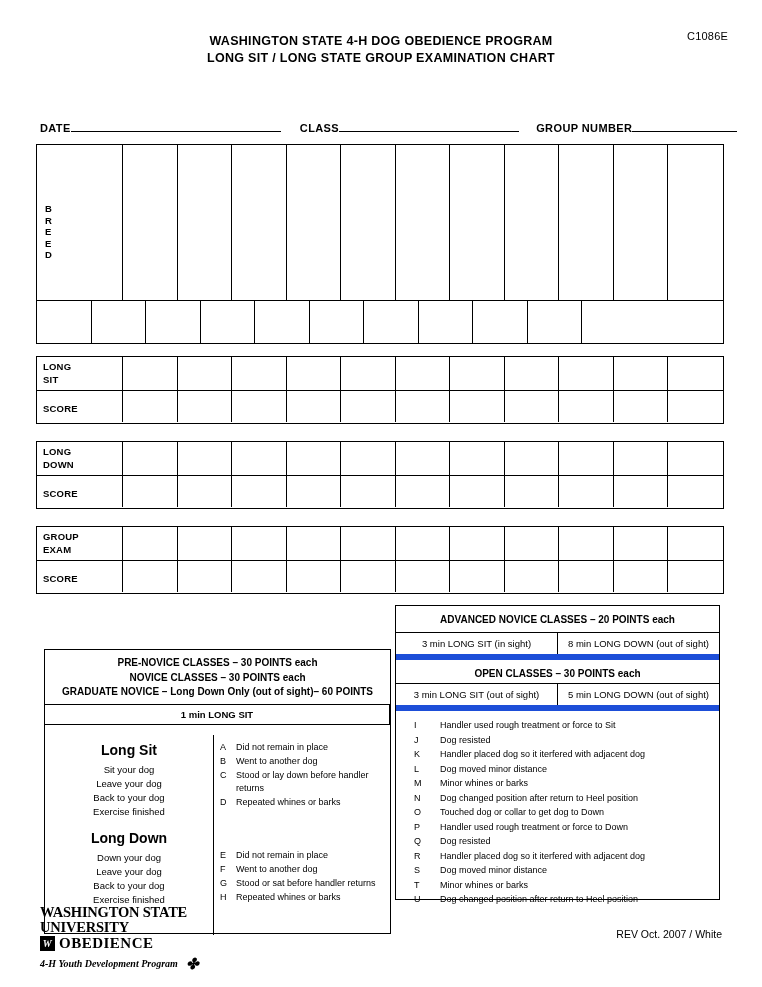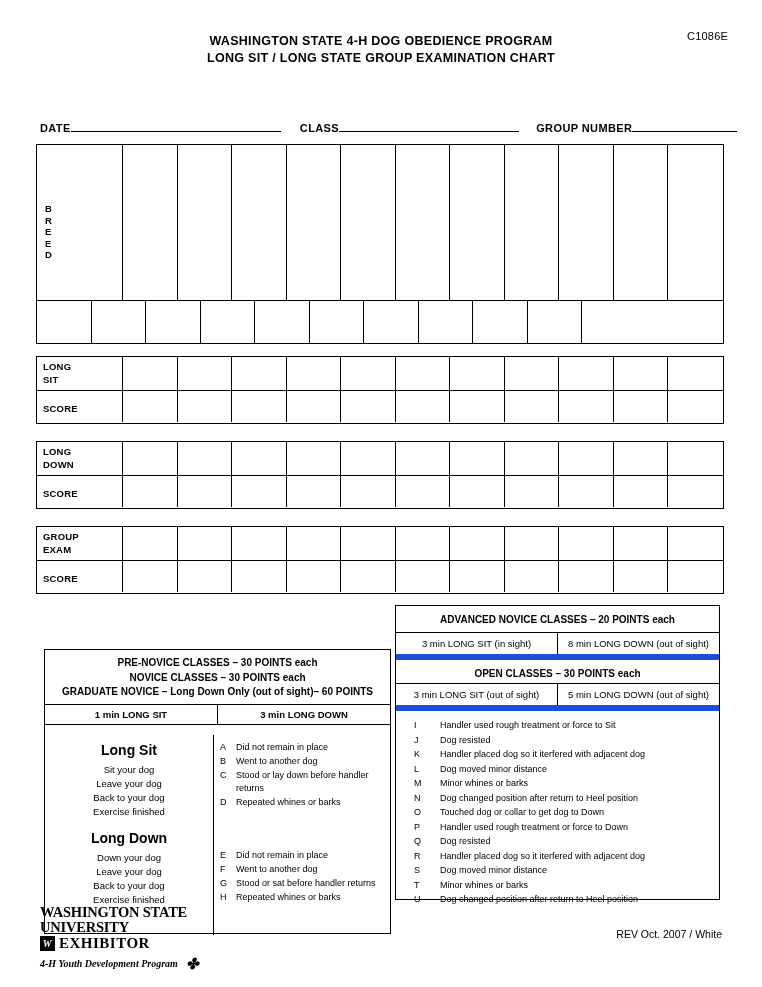--- a/index.html
+++ b/index.html
@@ -425,21 +425,20 @@
     </div>
 
   <div class="infobox box-left">
     <div class="bl-head">
       <div>PRE-NOVICE CLASSES – 30 POINTS each</div>
       <div>NOVICE CLASSES – 30 POINTS each</div>
       <div>GRADUATE NOVICE – Long Down Only (out of sight)– 60 POINTS</div>
     </div>
     <div class="bl-split">
       <div>1 min LONG SIT</div>
-      <div>3 min LONG DOWN</div>
     </div>
     <div class="bl-body">
       <div class="bl-col-left">
         <div class="sub-title">Long Sit</div>
         <div>Sit your dog</div>
         <div>Leave your dog</div>
         <div>Back to your dog</div>
         <div>Exercise finished</div>
         <div class="sub-title" style="padding-top:12px;">Long Down</div>
         <div>Down your dog</div>
@@ -551,21 +550,21 @@
           <span class="code-letter">U</span>
           <span class="code-text">Dog changed position after return to Heel position</span>
         </div>
     </div>
   </div>
 
   <div class="footer-logo">
     <div class="wsu-name">WASHINGTON STATE UNIVERSITY</div>
     <div class="wsu-ext">
       <span class="wsu-mark">W</span>
-      <span>EXHIBITOR</span>
+      <span>OBEDIENCE</span>
     </div>
     <div class="wsu-sub">
       <span>4-H Youth Development Program</span>
       <span class="clover">✤</span>
     </div>
   </div>
   <div class="rev-text">REV Oct. 2007 / White</div>
 
 </div>
 

